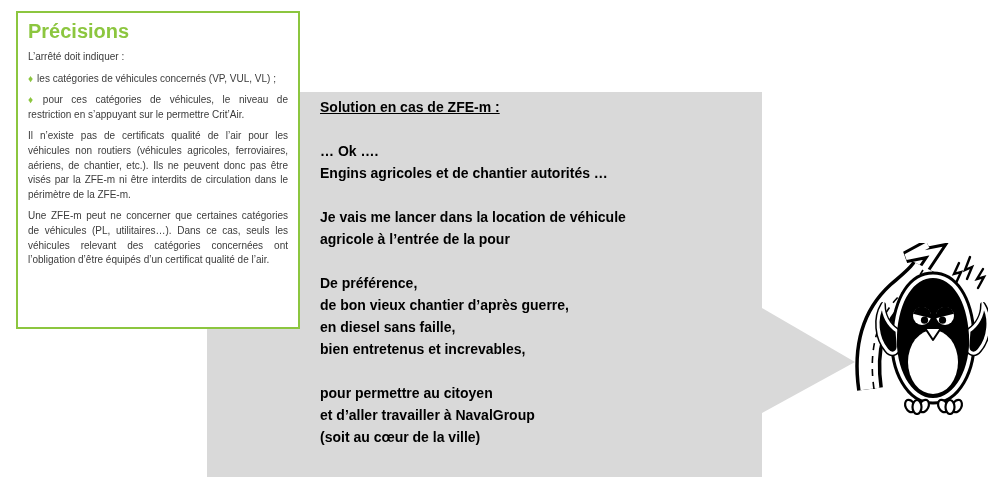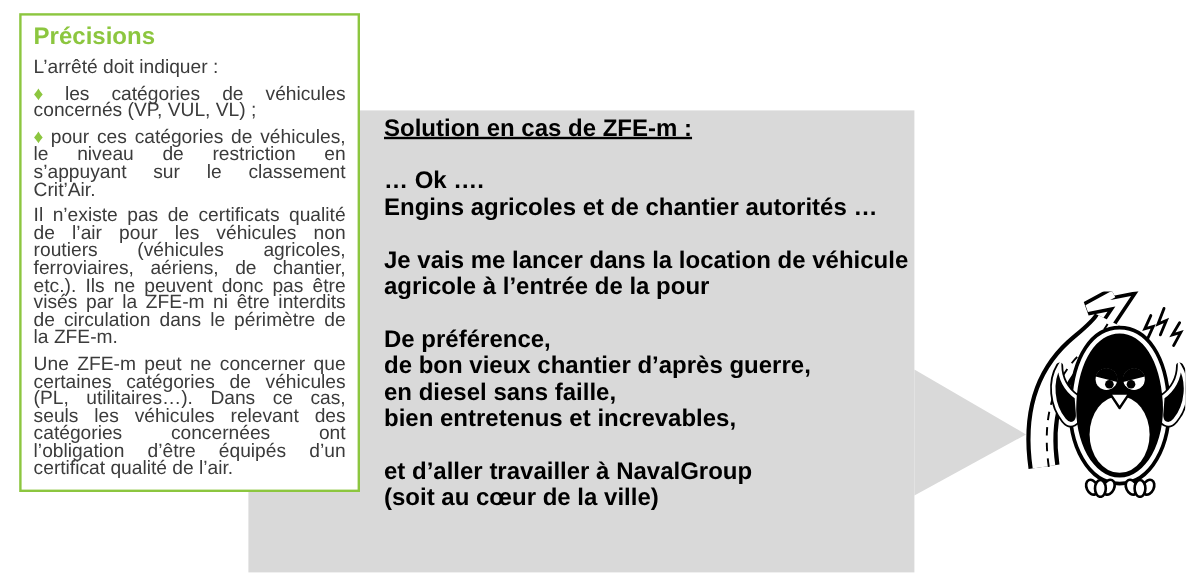--- a/index.html
+++ b/index.html
@@ -10,36 +10,36 @@
   
   .bubble-rect{
     position:absolute;left:207px;top:92px;width:555px;height:385px;
     background:#d9d9d9;
   }
   .bubble-tail{
     position:absolute;left:760px;top:308px;width:100px;height:110px;
   }
   .speech-text{
     position:absolute;left:320px;top:96px;width:440px;
-    color:#000;font-weight:bold;font-size:20px;line-height:22px;
+    color:#000;font-weight:bold;font-size:14px;line-height:22px;
   }
   .speech-text div{white-space:nowrap;}
   .speech-heading{text-decoration:underline;}
   .speech-para{margin-top:22px;}
   
   .precisions-box{
     position:absolute;left:16px;top:11px;width:284px;box-sizing:border-box;
     min-height:318px;background:#ffffff;border:2px solid #8cc63f;
     padding:7px 10px 9px 10px;color:#3b3b3b;
   }
   .precisions-title{
     color:#8cc63f;font-weight:bold;font-size:20px;margin:0 0 7px 0;
   }
   .pbody{
-    font-size:16px;line-height:14.6px;text-align:justify;margin:0 0 7px 0;
+    font-size:10px;line-height:14.6px;text-align:justify;margin:0 0 7px 0;
   }
   .pbody:last-child{margin-bottom:0;}
   .pbold{font-weight:normal;}
   .diamond{color:#8cc63f;margin-right:4px;}
   
   .penguin{
     position:absolute;left:838px;top:243px;width:150px;height:172px;
   }
 </style>
 </head>
@@ -62,30 +62,31 @@
       <div>Je vais me lancer dans la location de véhicule</div>
       <div>agricole à l’entrée de la pour</div>
     </div>
     <div class="speech-para">
       <div>De préférence,</div>
       <div>de bon vieux chantier d’après guerre,</div>
       <div>en diesel sans faille,</div>
       <div>bien entretenus et increvables,</div>
     </div>
     <div class="speech-para">
+      <div>pour permettre au citoyen</div>
       <div>et d’aller travailler à NavalGroup</div>
       <div>(soit au cœur de la ville)</div>
     </div>
   </div>
 
   <div class="precisions-box">
     <div class="precisions-title">Précisions</div>
     <p class="pbody">L’arrêté doit indiquer :</p>
     <p class="pbody"><span class="diamond">♦</span><span>les catégories de véhicules concernés (VP, VUL, VL) ;</span></p>
-    <p class="pbody"><span class="diamond">♦</span><span>pour ces catégories de véhicules, le niveau de restriction en s’appuyant sur le classement Crit’Air.</span></p>
+    <p class="pbody"><span class="diamond">♦</span><span>pour ces catégories de véhicules, le niveau de restriction en s’appuyant sur le permettre Crit’Air.</span></p>
     <p class="pbody">Il n’existe pas de certificats qualité de l’air pour les véhicules non routiers (véhicules agricoles, ferroviaires, aériens, de chantier, etc.). Ils ne peuvent donc pas être visés par la ZFE-m ni être interdits de circulation dans le périmètre de la ZFE-m.</p>
     <p class="pbody pbold">Une ZFE-m peut ne concerner que certaines catégories de véhicules (PL, utilitaires…). Dans ce cas, seuls les véhicules relevant des catégories concernées ont l’obligation d’être équipés d’un certificat qualité de l’air.</p>
   </div>
 
   <svg class="penguin" viewBox="0 0 150 172" xmlns="http://www.w3.org/2000/svg">
     <g>
       <path d="M32,146 C26,104 36,72 60,50 C74,38 82,32 86,24" fill="none" stroke="#000" stroke-width="26"></path>
       <path d="M86,26 L98,8 L68,14 L90,2" fill="none" stroke="#000" stroke-width="12" stroke-linejoin="miter"></path>
       <path d="M32,146 C26,104 36,72 60,50 C74,38 82,32 86,24" fill="none" stroke="#fff" stroke-width="19"></path>
       <path d="M86,26 L98,8 L68,14 L90,2" fill="none" stroke="#fff" stroke-width="6" stroke-linejoin="miter"></path>

